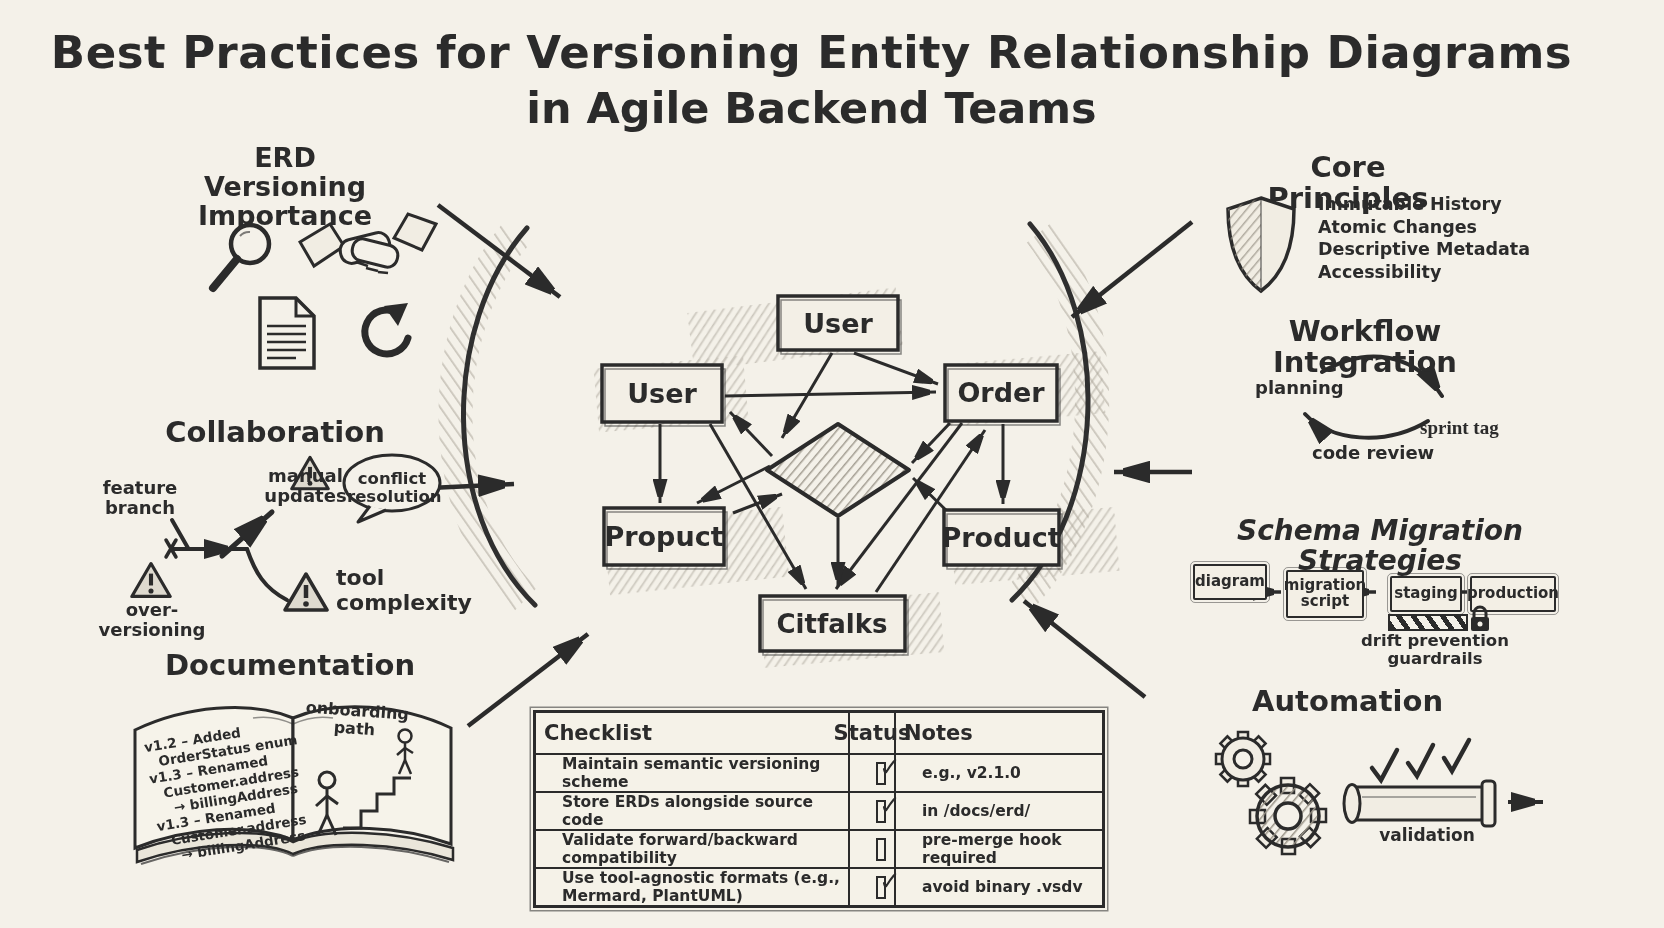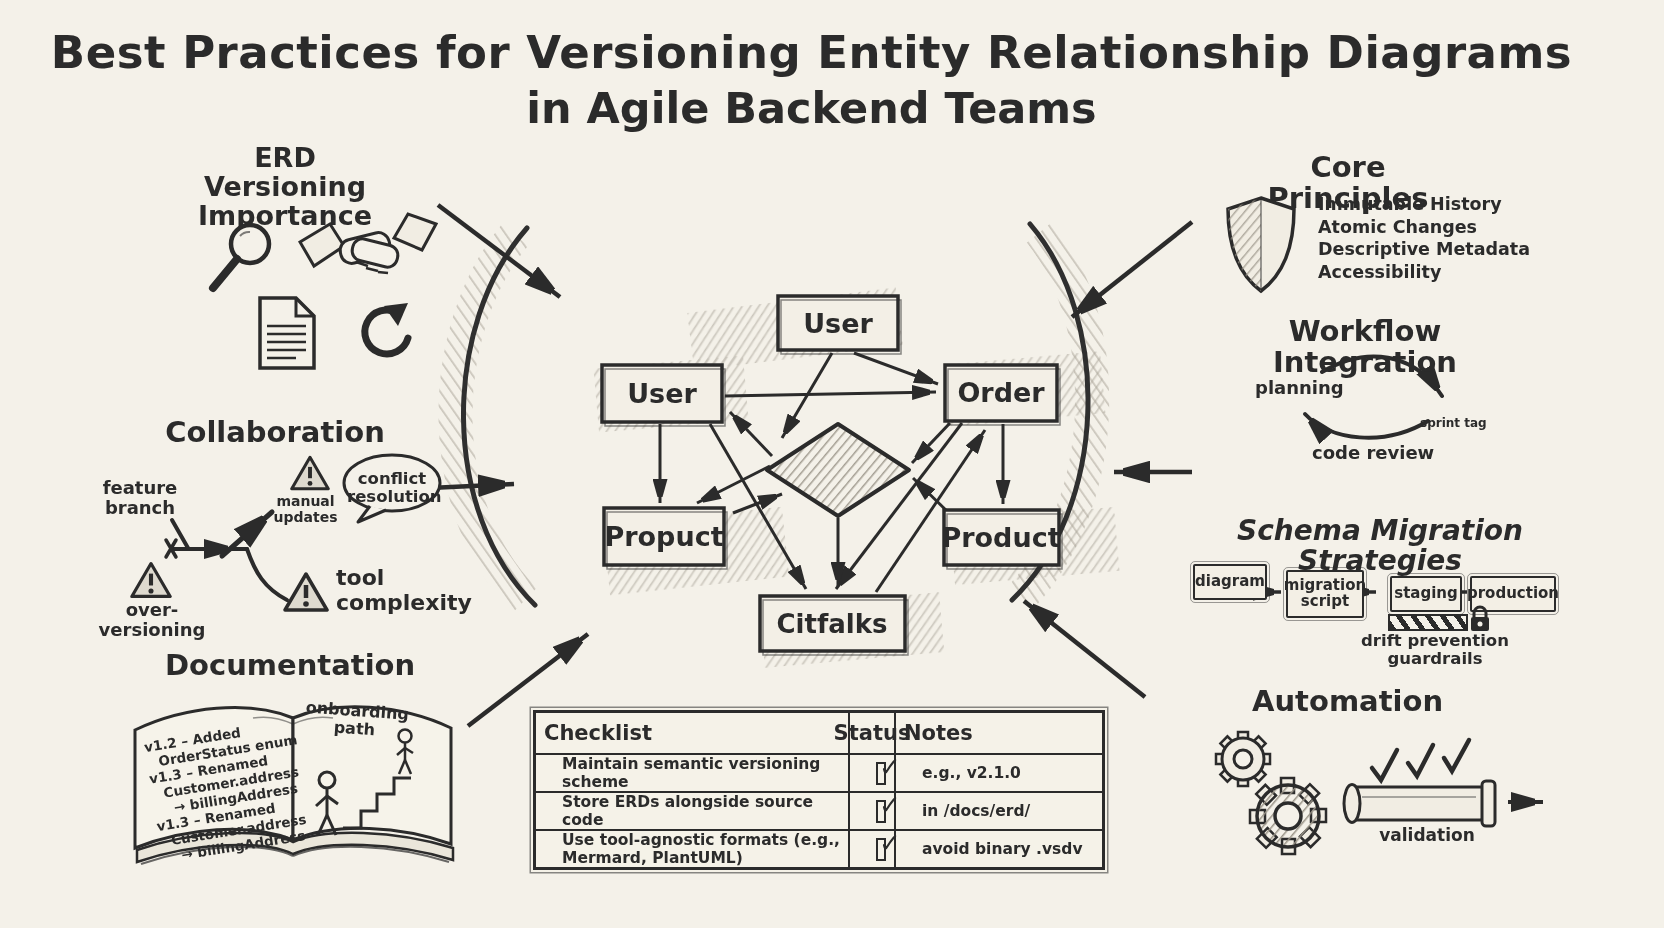--- a/index.html
+++ b/index.html
@@ -254,21 +254,21 @@
   </svg>
   <div class="abs cp-list">
     <div>Immutable History</div>
     <div>Atomic Changes</div>
     <div>Descriptive Metadata</div>
     <div>Accessibility</div>
   </div>
 
   <div class="abs hd" style="left:1215px;top:316px;width:300px;font-size:29px;">Workflow Integration</div>
   <div class="abs lbl" style="left:1255px;top:378px;font-size:18px;">planning</div>
-  <div class="abs lbl" style="left:1420px;top:417px;font-size:12px;">sprint tag</div>
+  <div class="abs lbl" style="left:1420px;top:417px;font-size:19px;font-family:Liberation Serif, serif;">sprint tag</div>
   <div class="abs lbl" style="left:1312px;top:443px;font-size:18px;">code review</div>
 
   <div class="abs hd" style="left:1180px;top:516px;width:400px;font-size:28px;font-style:italic;">Schema Migration Strategies</div>
   <div class="mbox" style="left:1193px;top:564px;width:70px;height:32px;">diagram</div>
   <div class="mbox" style="left:1286px;top:570px;width:74px;height:44px;">migration script</div>
   <div class="mbox" style="left:1380px;top:576px;width:68px;height:32px;margin-left:10px;">staging</div>
   <div class="mbox" style="left:1470px;top:576px;width:82px;height:32px;">production</div>
   <div class="abs hazard"></div>
   <svg class="abs" style="left:1468px;top:604px;" width="24" height="30" viewBox="0 0 24 30">
     <path d="M 6,13 V 9 a 6,6 0 0 1 12,0 V 13" fill="none" stroke="#2b2b2b" stroke-width="3"></path>
@@ -283,21 +283,21 @@
   <div class="abs hd" style="left:160px;top:417px;width:230px;font-size:29px;">Collaboration</div>
   <div class="abs lbl ctr" style="left:95px;top:478px;width:90px;font-size:18px;">
     <div>feature</div>
     <div>branch</div>
   </div>
   <svg class="abs" style="left:290px;top:454px;" width="40" height="38" viewBox="0 0 46 42">
     <polygon points="23,3 44,39 2,39" fill="#dedacf" stroke="#2b2b2b" stroke-width="3.5" stroke-linejoin="round"></polygon>
     <line x1="23" y1="14" x2="23" y2="27" stroke="#2b2b2b" stroke-width="4.5"></line>
     <circle cx="23" cy="33" r="2.8" fill="#2b2b2b"></circle>
   </svg>
-  <div class="abs lbl ctr" style="left:258px;top:494px;width:95px;font-size:14px;">
+  <div class="abs lbl ctr" style="left:258px;top:466px;width:95px;font-size:18px;">
     <div>manual</div>
     <div>updates</div>
   </div>
   <svg class="abs" style="left:340px;top:452px;" width="104" height="74" viewBox="0 0 104 74">
     <ellipse cx="52" cy="31" rx="48" ry="28" fill="#f4f1e9" stroke="#2b2b2b" stroke-width="3"></ellipse>
     <path d="M 30,54 L 18,70 L 46,58" fill="#f4f1e9" stroke="#2b2b2b" stroke-width="3" stroke-linejoin="round"></path>
   </svg>
   <div class="abs lbl ctr" style="left:347px;top:470px;width:90px;font-size:16.5px;line-height:1.1;">
     <div>conflict</div>
     <div>resolution</div>
@@ -381,20 +381,29 @@
     <div class="trow">
       <div>Store ERDs alongside source code</div>
       <div>
           <span class="cb">
             <span>✓</span>
           </span>
         </div>
       <div class="note">in /docs/erd/</div>
     </div>
     <div class="trow">
+      <div>Validate forward/backward compatibility</div>
+      <div>
+          <span class="cb">
+            <span></span>
+          </span>
+        </div>
+      <div class="note">pre-merge hook required</div>
+    </div>
+    <div class="trow">
       <div class="small">Use tool-agnostic formats (e.g., Mermard, PlantUML)</div>
       <div>
           <span class="cb">
             <span>✓</span>
           </span>
         </div>
       <div class="note">avoid binary .vsdv</div>
     </div>
   </div>
 

